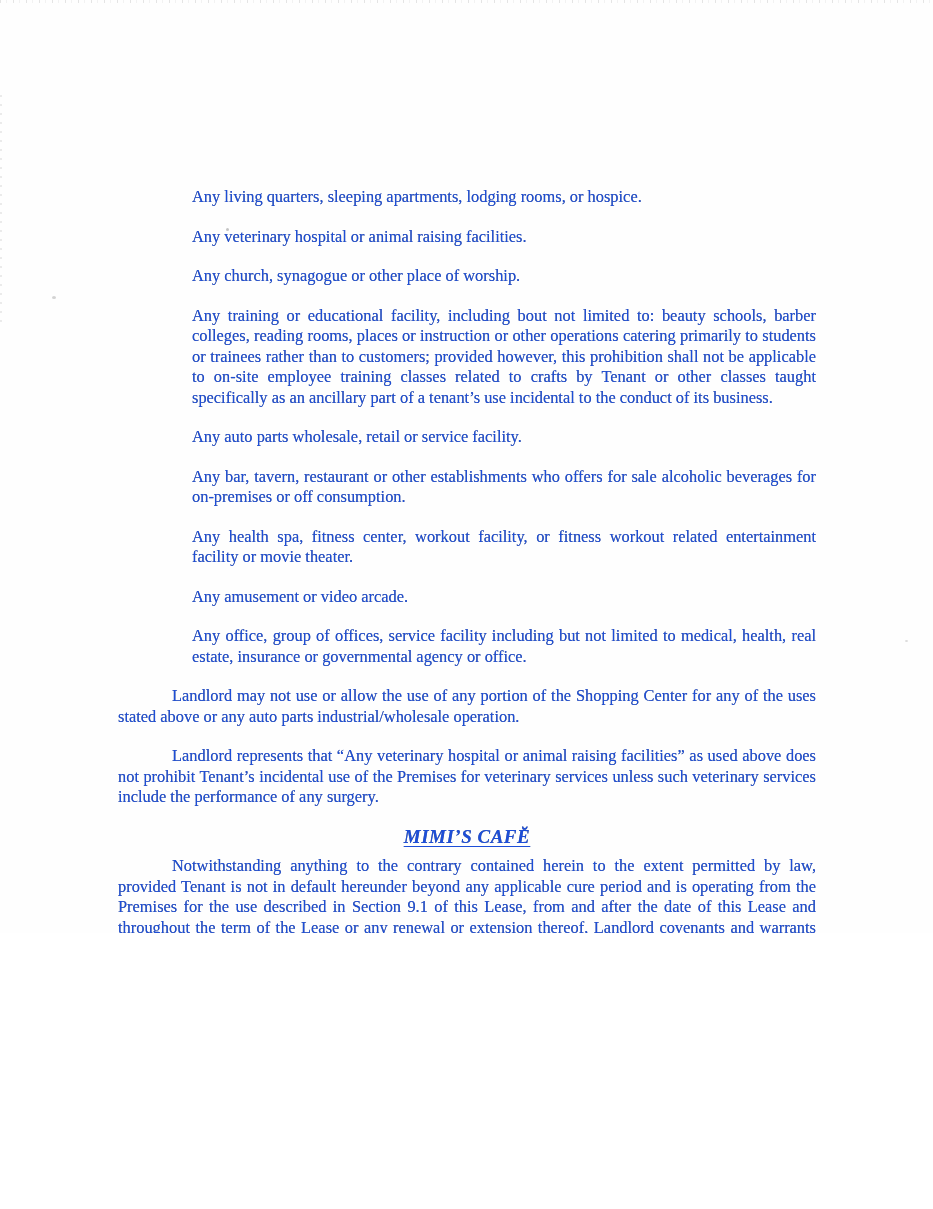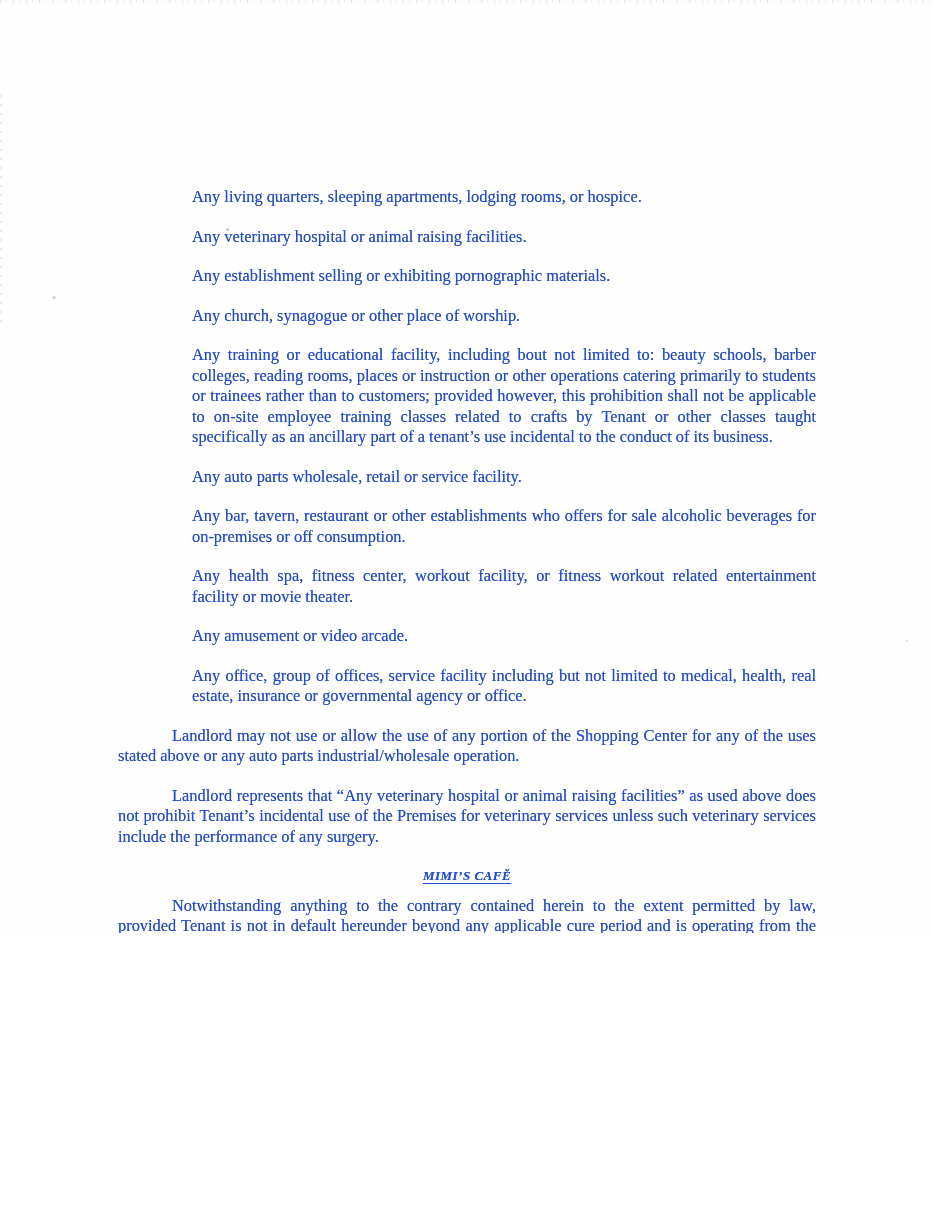--- a/index.html
+++ b/index.html
@@ -57,21 +57,21 @@
   }
   .para {
     margin: 0 0 19px 0;
     text-indent: 54px;
     text-align: justify;
   }
   .para.last { margin-bottom: 12px; }
   .heading {
     margin: 0 0 9px 0;
     text-align: center;
-    font-size: 13px;
+    font-size: 19px;
     font-weight: bold;
     font-style: italic;
     letter-spacing: 0.5px;
   }
   .heading .heading-text {
     text-decoration: underline;
     text-underline-offset: 3px;
   }
   .footer {
     position: absolute;
@@ -99,21 +99,20 @@
   <div class="noise-top"></div>
   <div class="noise-left"></div>
   <div class="speck s1"></div>
   <div class="speck s2"></div>
   <div class="speck s3"></div>
 
   <div class="content">
 
     <div class="list-item">Any living quarters, sleeping apartments, lodging rooms, or hospice.</div>
     <div class="list-item">Any veterinary hospital or animal raising facilities.</div>
-    <div class="list-item">Any establishment selling or exhibiting pornographic materials.</div>
     <div class="list-item">Any church, synagogue or other place of worship.</div>
     <div class="list-item">Any training or educational facility, including bout not limited to: beauty schools, barber colleges, reading rooms, places or instruction or other operations catering primarily to students or trainees rather than to customers; provided however, this prohibition shall not be applicable to on-site employee training classes related to crafts by Tenant or other classes taught specifically as an ancillary part of a tenant’s use incidental to the conduct of its business.</div>
     <div class="list-item">Any auto parts wholesale, retail or service facility.</div>
     <div class="list-item">Any bar, tavern, restaurant or other establishments who offers for sale alcoholic beverages for on-premises or off consumption.</div>
     <div class="list-item">Any health spa, fitness center, workout facility, or fitness workout related entertainment facility or movie theater.</div>
     <div class="list-item">Any amusement or video arcade.</div>
     <div class="list-item">Any office, group of offices, service facility including but not limited to medical, health, real estate, insurance or governmental agency or office.</div>
 
     <p class="para">Landlord may not use or allow the use of any portion of the Shopping Center for any of the uses stated above or any auto parts industrial/wholesale operation.</p>
 

